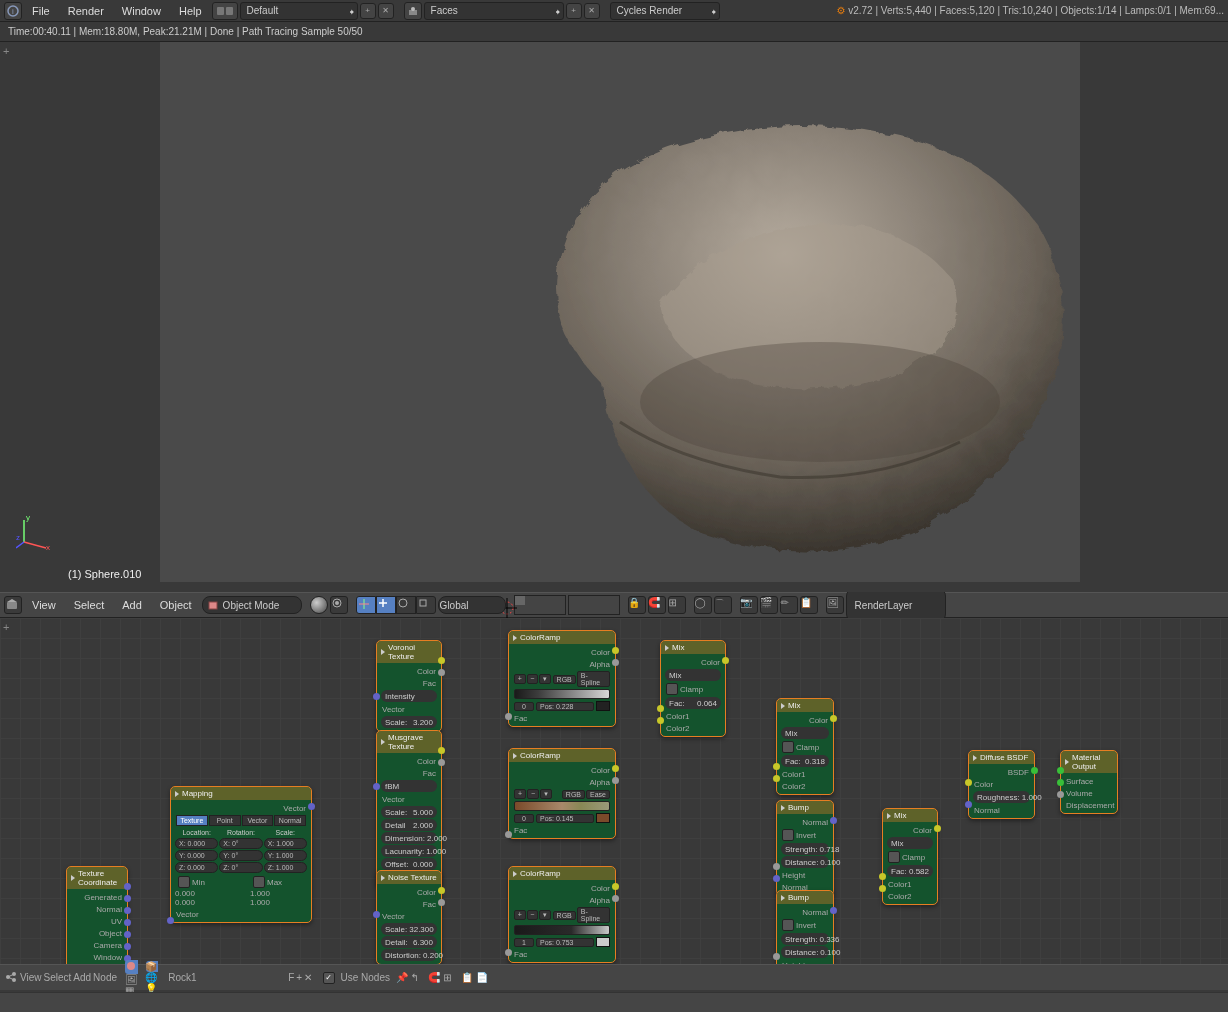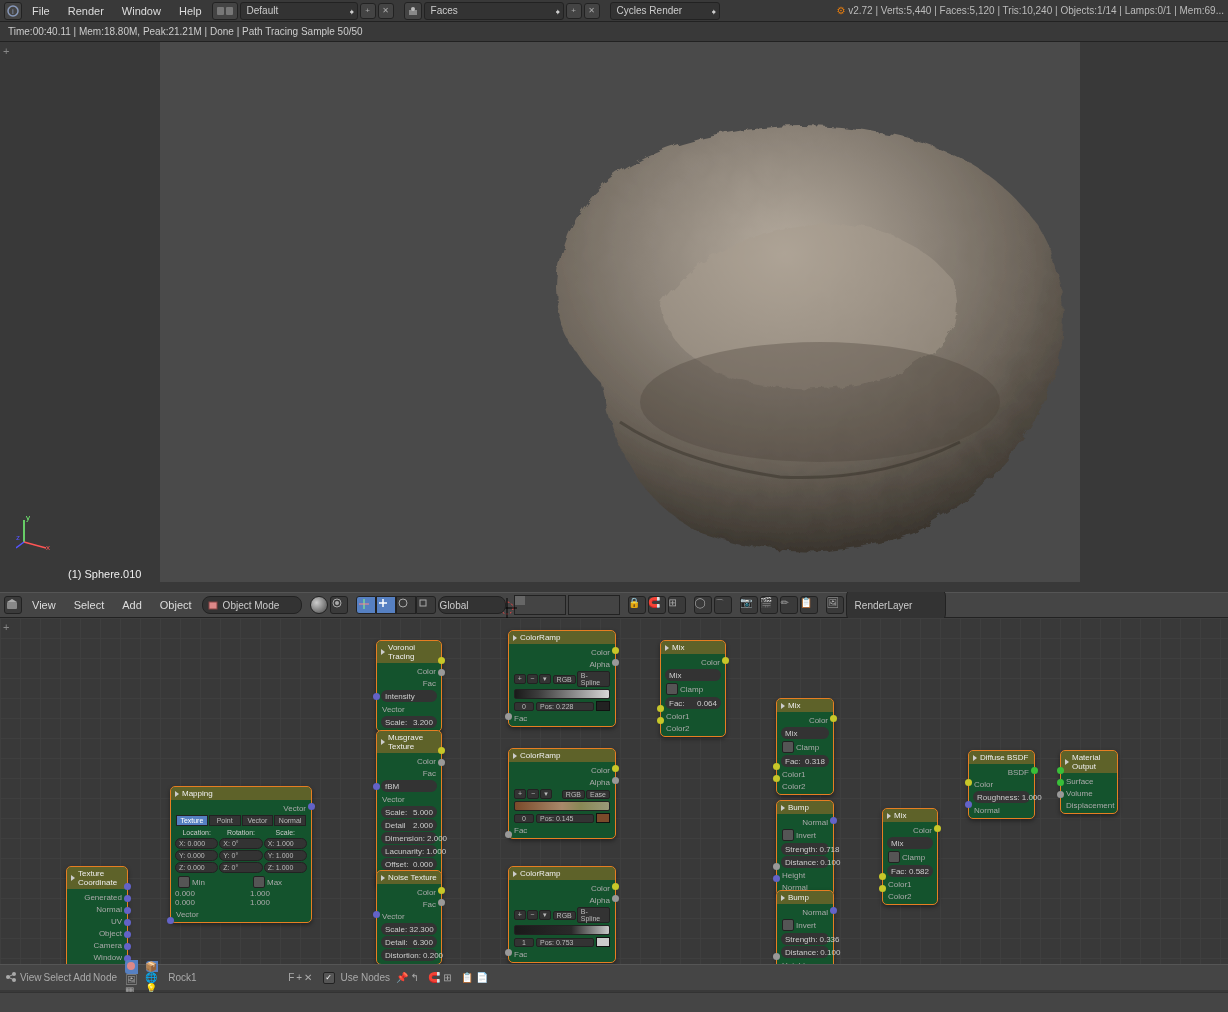--- a/index.html
+++ b/index.html
@@ -373,21 +373,21 @@
       <div class="node-row">
           <span class="socket sock-l sock-blue" style="top:130px"></span>
           <span>Vector</span>
         </div>
     </div>
   </div>
 
   <div class="node" style="left:376px;top:22px;width:66px">
     <div class="node-header">
         <span class="tri"></span>
-        <span>Voronoi Tracing</span>
+        <span>Voronoi Texture</span>
       </div>
     <div class="node-body">
       <div class="node-row right">
           <span>Color</span>
           <span class="socket sock-r sock-yellow" style="top:16px"></span>
         </div>
       <div class="node-row right">
           <span>Fac</span>
           <span class="socket sock-r sock-gray" style="top:28px"></span>
         </div>

